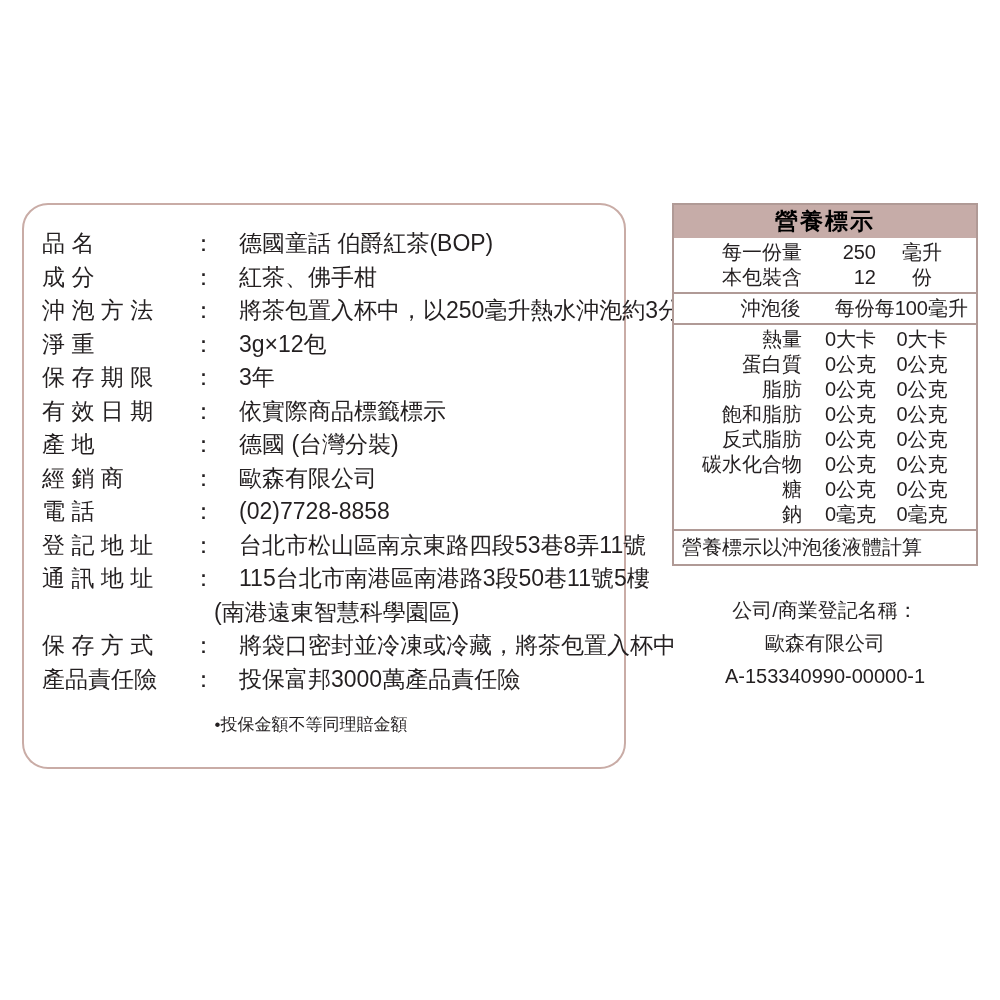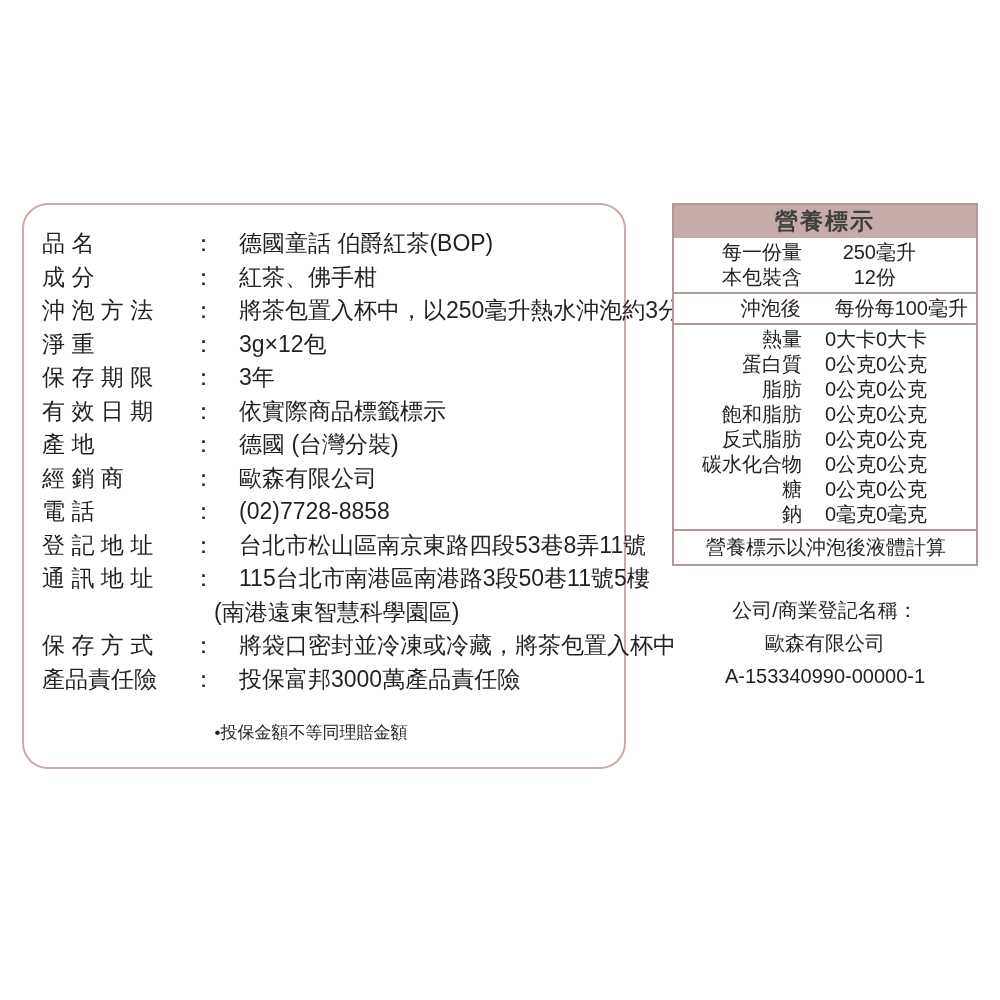--- a/index.html
+++ b/index.html
@@ -59,37 +59,37 @@
   }
   .pcontinuation {
     padding-left: 172px;
     font-size: 23px;
     line-height: 33.5px;
   }
   .pnote {
     text-align: center;
     font-size: 17px;
     line-height: 30px;
-    margin-top: 22px;
+    margin-top: 14px;
     padding-right: 30px;
   }
 
   
   .nutrition-panel {
     position: absolute;
     left: 672px;
     top: 203px;
     width: 306px;
     border: 2px solid #b09a96;
     box-sizing: border-box;
     background: #ffffff;
   }
   .nutri-title {
     background: #c6aca8;
-    color: #404040;
+    color: #000000;
     text-align: center;
     font-size: 23px;
     font-weight: bold;
     line-height: 30px;
     padding: 1px 0 2px;
     letter-spacing: 2px;
   }
   .nutri-section {
     padding: 2px 8px 2px 8px;
   }
@@ -100,33 +100,32 @@
     white-space: nowrap;
   }
   .nname { flex: 1 1 auto; text-align: right; }
   .nname.indent { padding-left: 22px; }
   .ncol {
     flex: 0 0 74px;
     text-align: right;
   }
   .ncol2 {
     flex: 0 0 92px;
-    text-align: left;
+    text-align: center;
   }
   .serving .ncol2 { flex: 0 0 92px; }
   .rule {
     border-top: 2px solid #b09a96;
     margin: 0;
   }
   .nutri-foot {
     font-size: 20px;
     line-height: 26px;
     padding: 3px 6px 4px 8px;
     white-space: nowrap;
-    margin-left: 24px;
   }
 
   .company-block {
     position: absolute;
     left: 672px;
     top: 594px;
     width: 306px;
     text-align: center;
     font-size: 20px;
     line-height: 33px;

